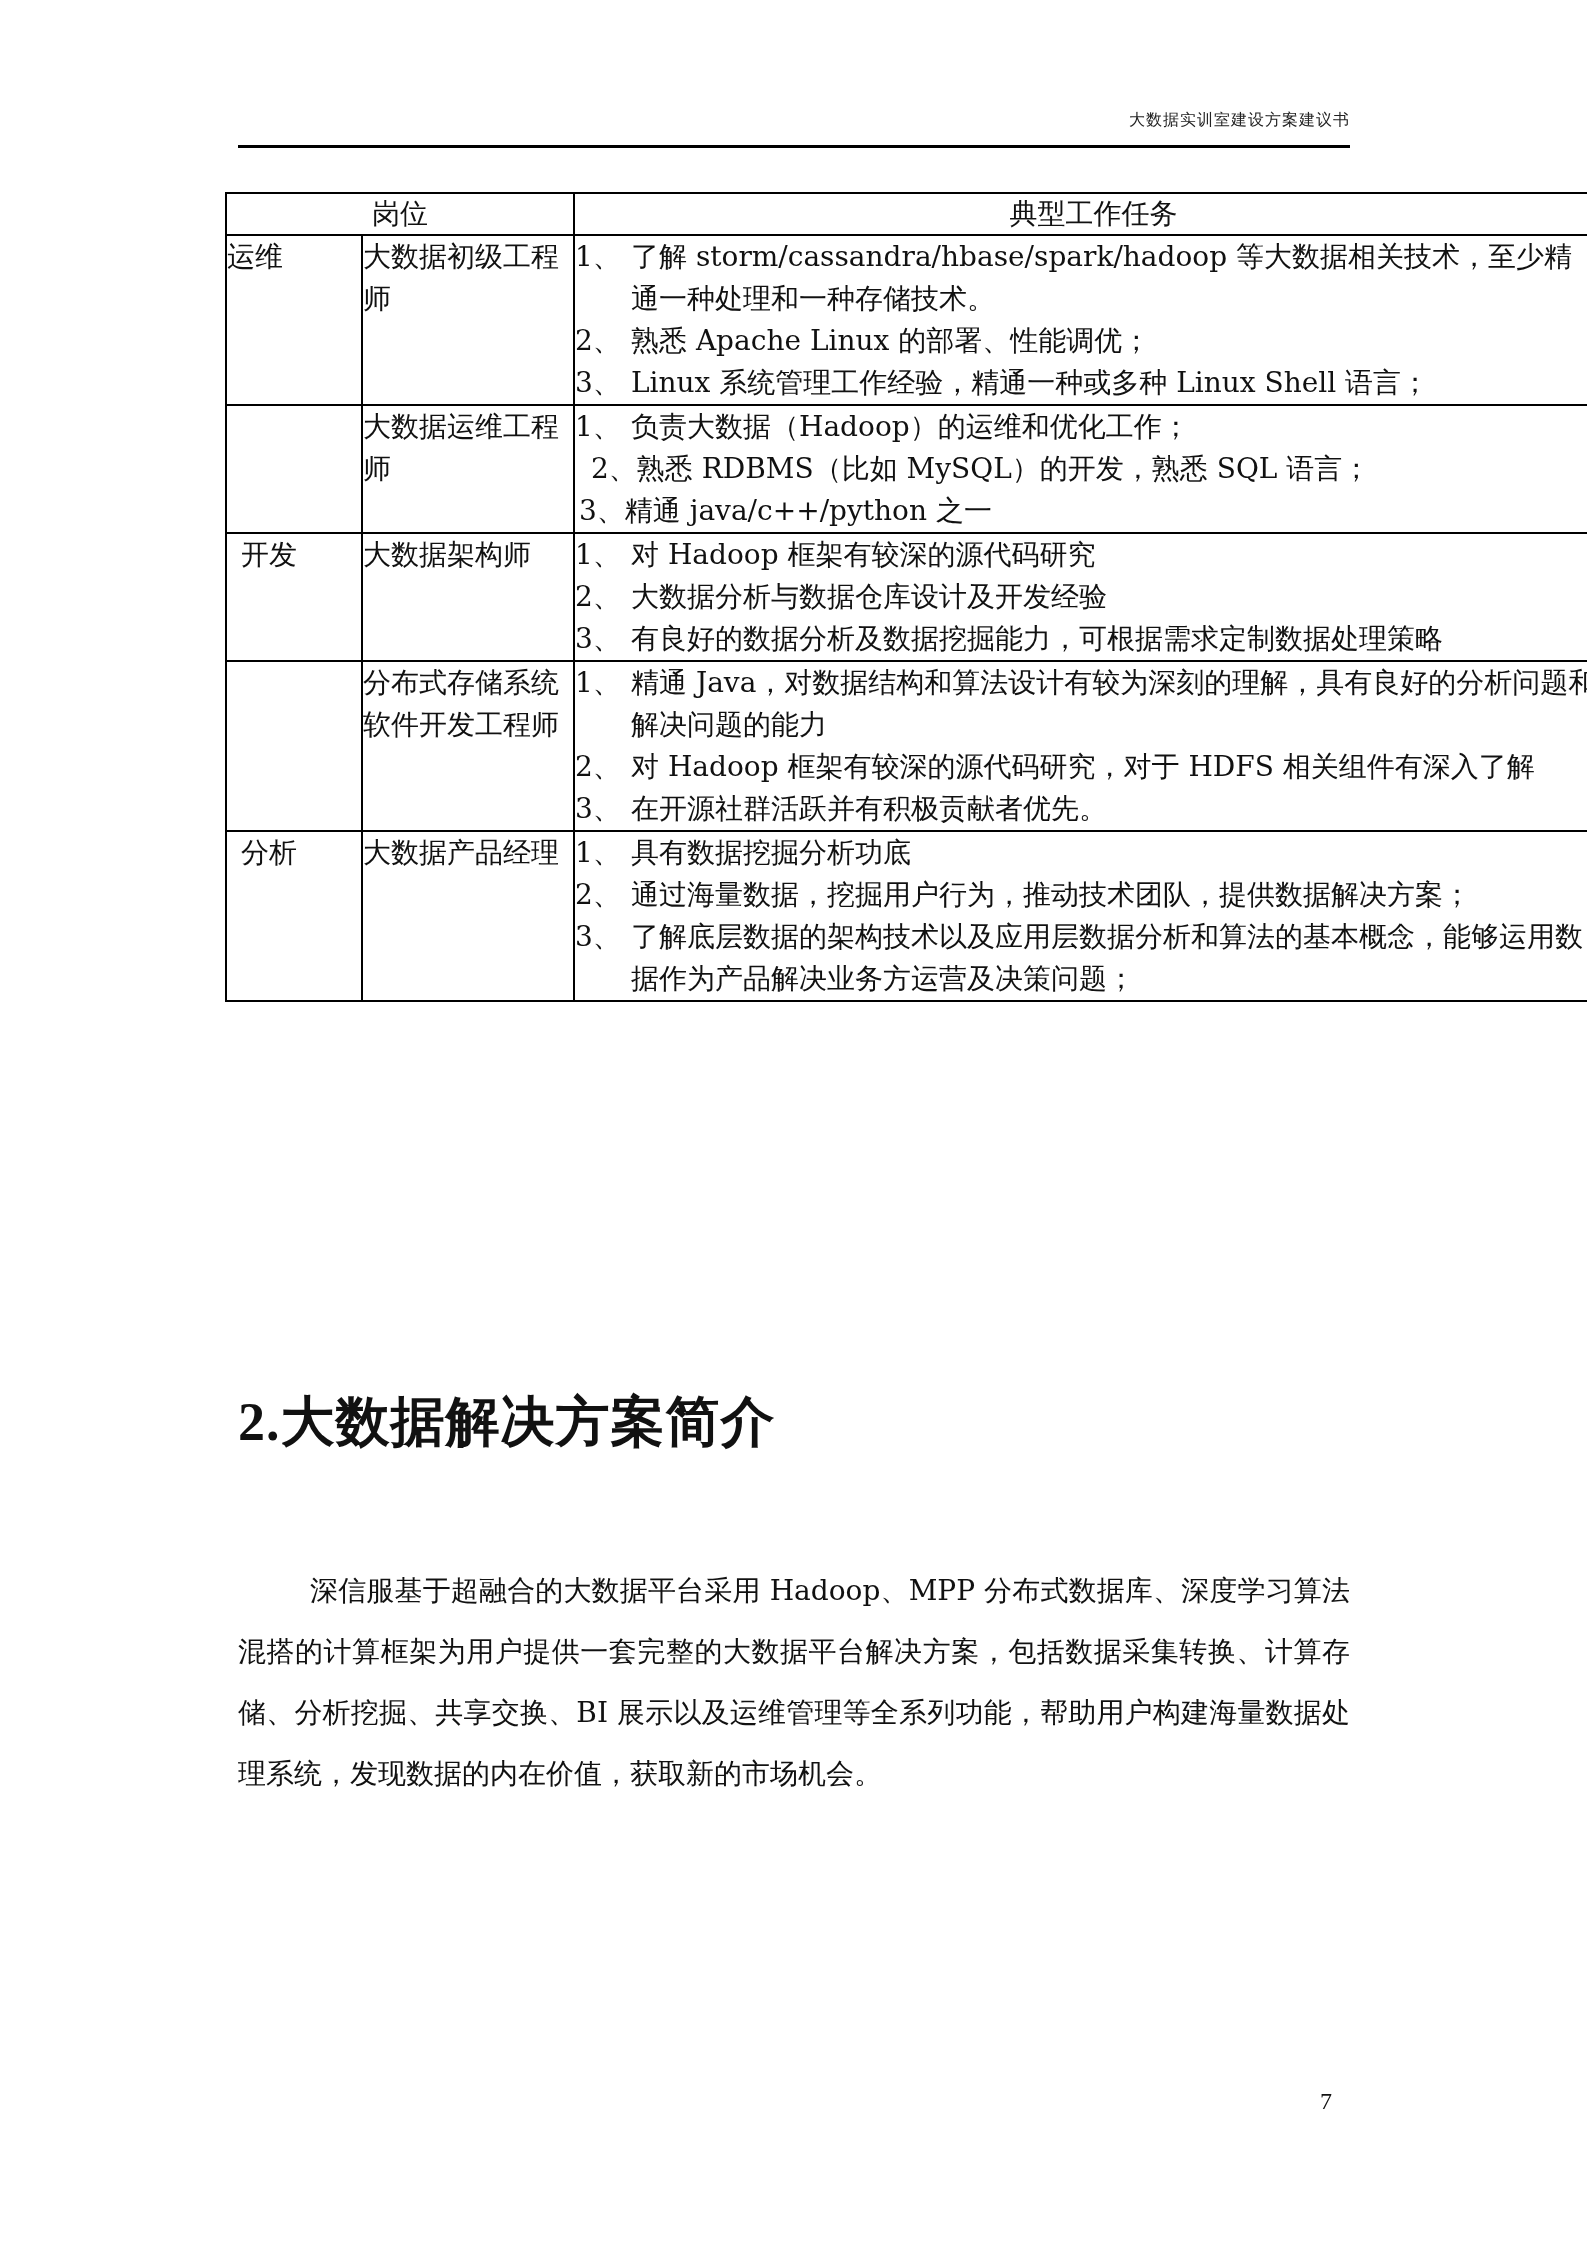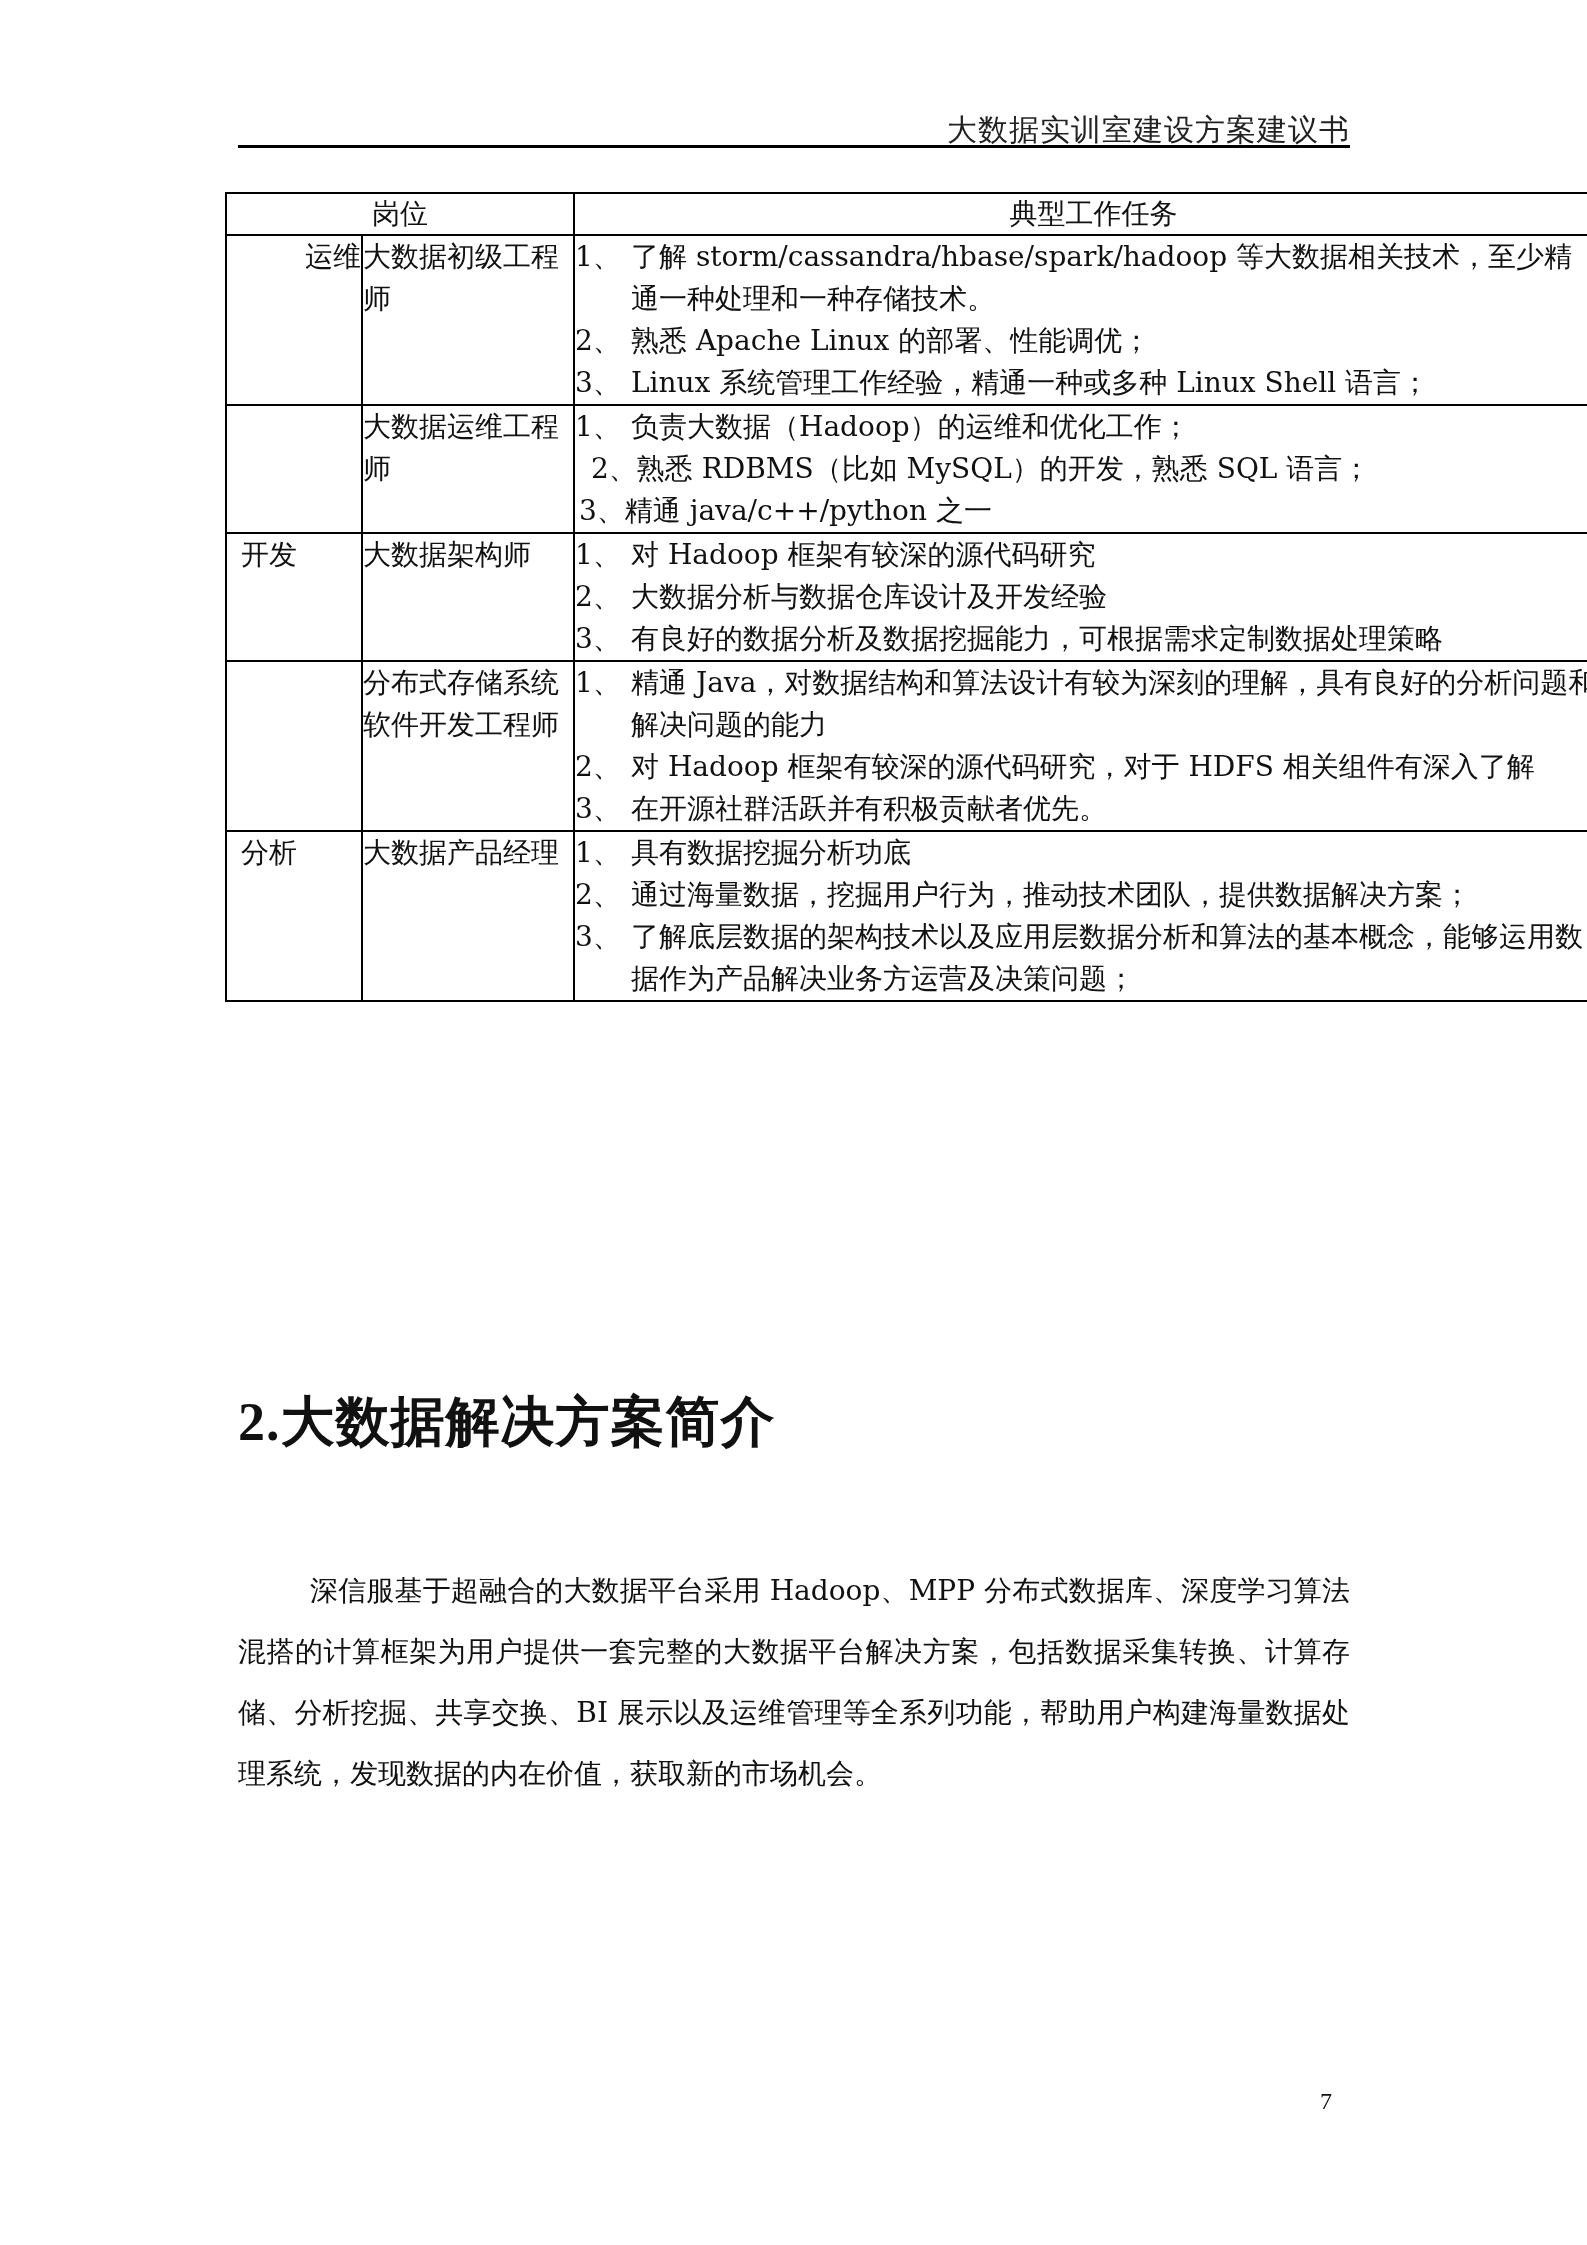--- a/index.html
+++ b/index.html
@@ -1,28 +1,28 @@
 <!DOCTYPE html>
 <html><head>
 <meta charset="utf-8">
 <style>
   html, body { margin:0; padding:0; background:#ffffff; }
   body { width:1587px; height:2245px; position:relative; overflow:hidden;
          font-family:"DejaVu Serif","Liberation Serif",serif; color:#111; }
-  .header-title { position:absolute; right:237px; top:110px; font-size:30px; letter-spacing:1px; color:#222; }
+  .header-title { position:absolute; right:237px; top:110px; font-size:16px; letter-spacing:1px; color:#222; }
   .header-rule { position:absolute; left:238px; width:1112px; top:145px; height:3px; background:#000; }
 
   table.roles { position:absolute; left:225px; top:192px; width:1375px; border-collapse:collapse;
                 font-size:28px; line-height:42px; table-layout:fixed; }
   table.roles td, table.roles th { border:2px solid #000; vertical-align:top; padding:0; font-weight:normal; }
   table.roles th { text-align:center; height:40px; line-height:40px; }
   table.roles th.tasks-head { text-align:center; padding-left:14px; }
   .col-cat { width:136px; }
   .col-role { width:212px; }
-  .cat { text-align:right; padding-top:0; }
+  .cat { text-align:left; padding-top:0; }
   .cat.left { text-align:left; padding-left:14px; }
   .role { padding-left:14px; padding-right:6px; }
   .tasks { padding-left:14px; padding-right:10px; }
   .task { padding-left:56px; text-indent:-56px; }
   .task .num { display:inline-block; width:56px; text-indent:0; }
 
   .section-title { position:absolute; left:238px; top:1386px; font-size:54px; font-weight:bold; letter-spacing:1px;
                    font-family:"DejaVu Sans","Liberation Sans",sans-serif;text-align:right; }
   .section-title .num { font-family:"Liberation Serif",serif; font-weight:bold; }
   .para { position:absolute; left:238px; top:1560px; width:1112px; font-size:28px; line-height:61px;

